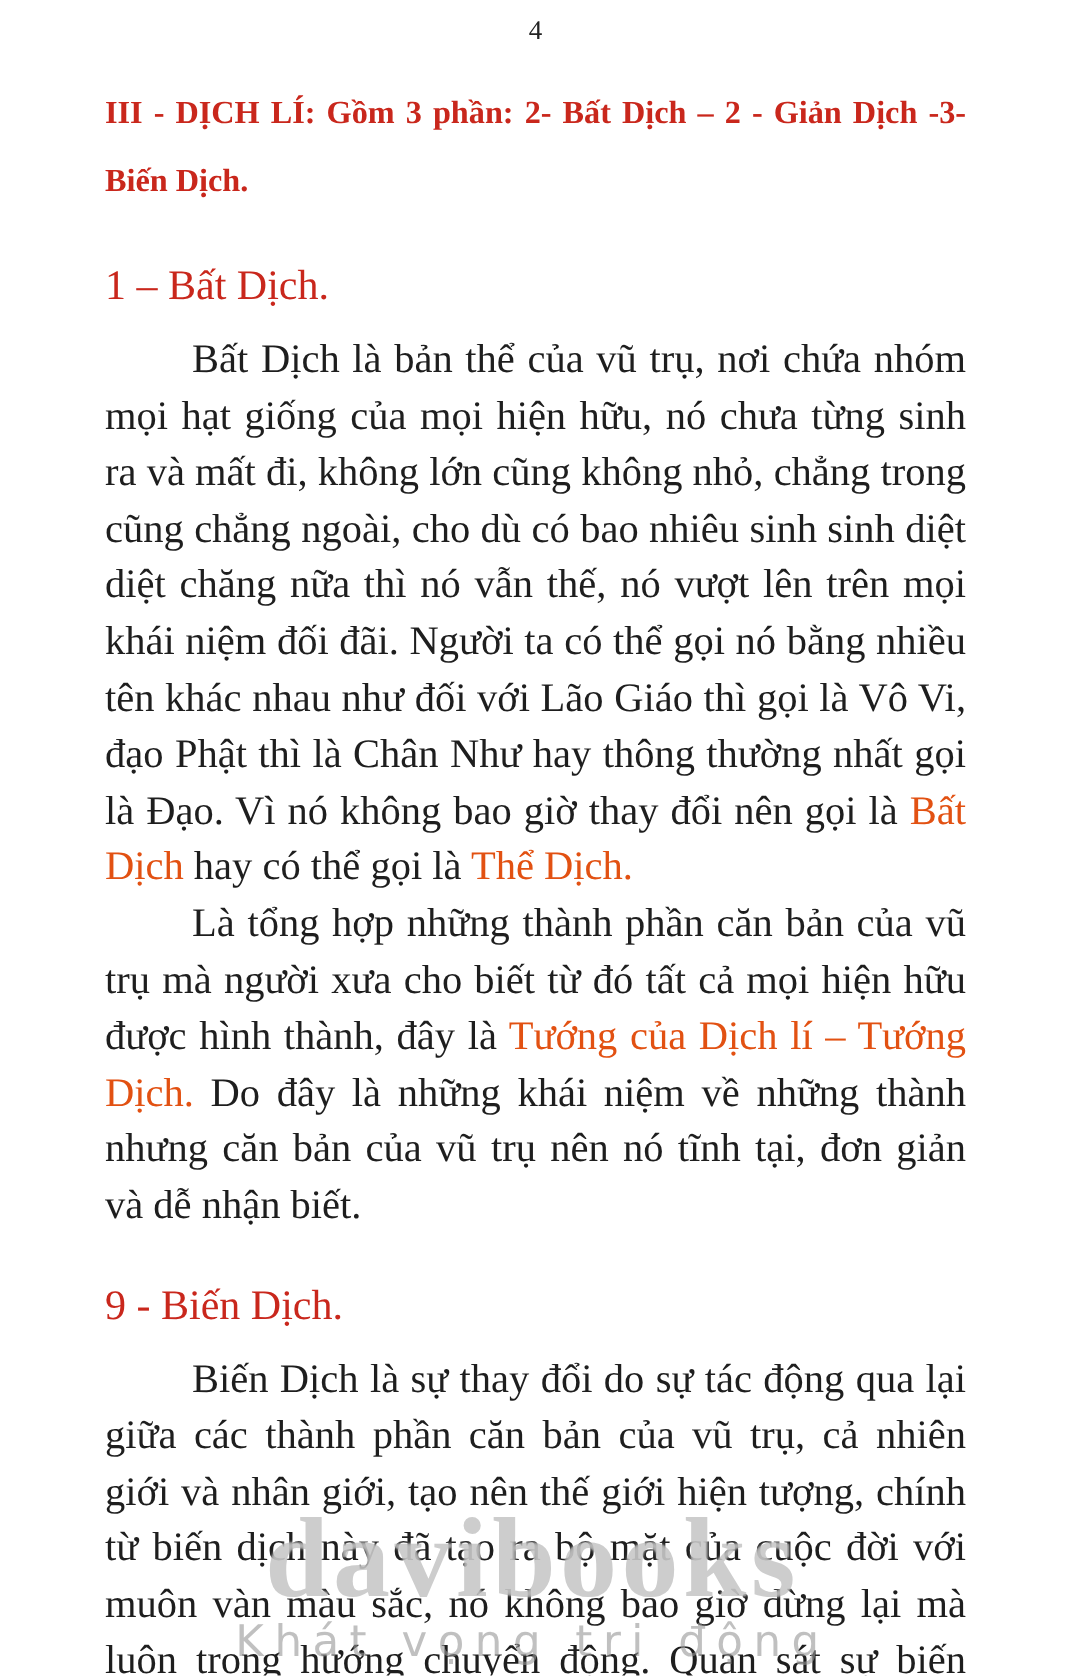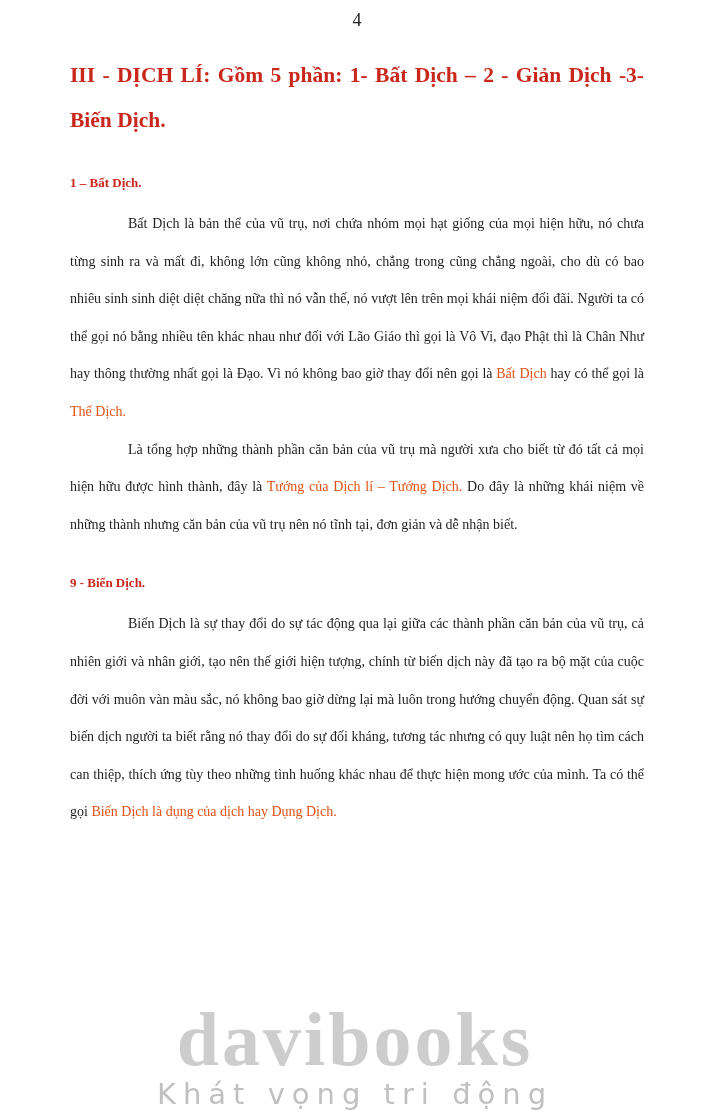--- a/index.html
+++ b/index.html
@@ -27,26 +27,26 @@
   .main-heading {
     color: var(--heading-red, #c9271c);
     font-weight: bold;
     font-size: 21.5px;
     line-height: 45px;
     text-align: justify;
     margin-bottom: 14px;
   }
   .section-heading {
     color: var(--heading-red, #c9271c);
-    font-weight: bold;
-    font-size: 13px;
+    font-weight: normal;
+    font-size: 28px;
     margin: 32px 0 14px 0;
   }
   .para {
-    font-size: 14px;
+    font-size: 27px;
     line-height: 37.6px;
     text-align: justify;
     text-indent: 58px;
     color: var(--text, #1e1e1e);
   }
   .accent {
     color: var(--accent-orange, #e25112);
   }
   .watermark {
     position: absolute;
@@ -73,21 +73,21 @@
     margin-top: 0px;
   }
 </style>
 </head>
 <body>
 
 <div class="page">
 
   <div class="page-number">4</div>
 
-  <h1 class="main-heading">III - DỊCH LÍ:  Gồm 5 phần: 1- Bất Dịch – 2 - Giản Dịch -3-  Biến Dịch.</h1>
+  <h1 class="main-heading">III - DỊCH LÍ:  Gồm 3 phần: 2- Bất Dịch – 2 - Giản Dịch -3-  Biến Dịch.</h1>
 
   <h2 class="section-heading">1 – Bất Dịch.</h2>
 
   <p class="para">
     <span>Bất Dịch là bản thể của vũ trụ, nơi chứa nhóm mọi hạt giống của mọi hiện hữu, nó chưa từng sinh ra và mất đi, không lớn cũng không nhỏ, chẳng trong cũng chẳng ngoài, cho dù có bao nhiêu sinh sinh diệt diệt chăng nữa thì nó vẫn thế, nó vượt lên trên mọi khái niệm đối đãi. Người ta có thể gọi nó bằng nhiều tên khác nhau như đối với Lão Giáo thì gọi là Vô Vi, đạo Phật thì là Chân Như hay thông thường nhất gọi là Đạo. Vì nó không bao giờ thay đổi nên gọi là </span><span class="accent">Bất Dịch</span><span> hay có thể gọi là </span><span class="accent">Thể Dịch.</span>
   </p>
 
 
   <p class="para">
     <span>Là tổng hợp những thành phần căn bản của vũ trụ mà người xưa cho biết từ đó tất cả mọi hiện hữu được hình thành, đây là </span><span class="accent">Tướng của Dịch lí – Tướng Dịch.</span><span> Do đây là những khái niệm về những thành nhưng căn bản của vũ trụ nên nó tĩnh tại, đơn giản và dễ nhận biết.</span>

